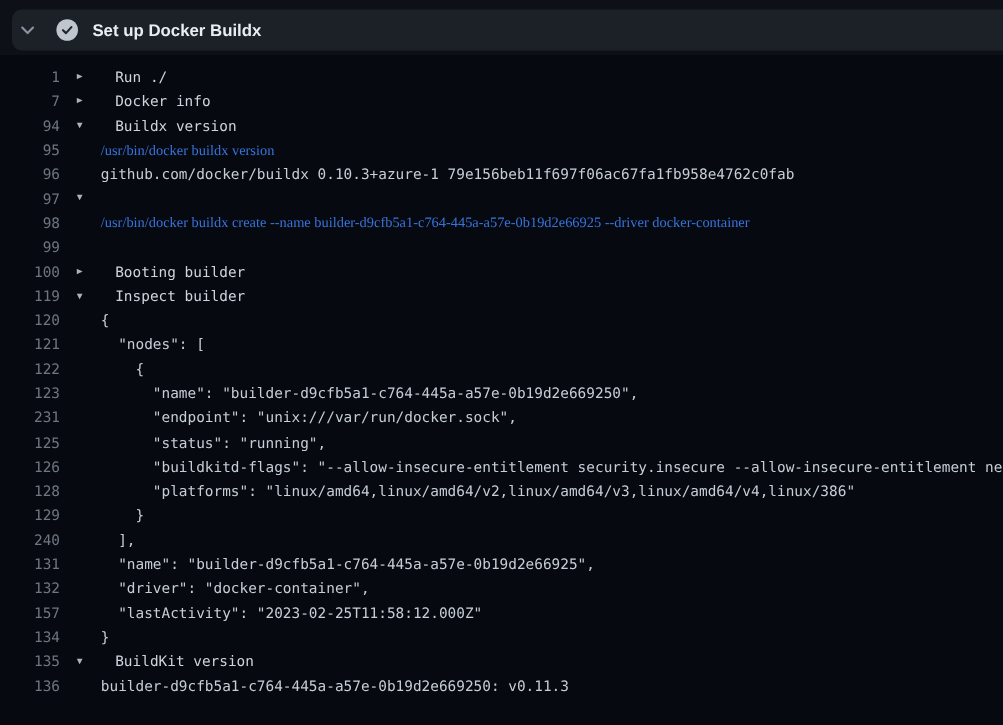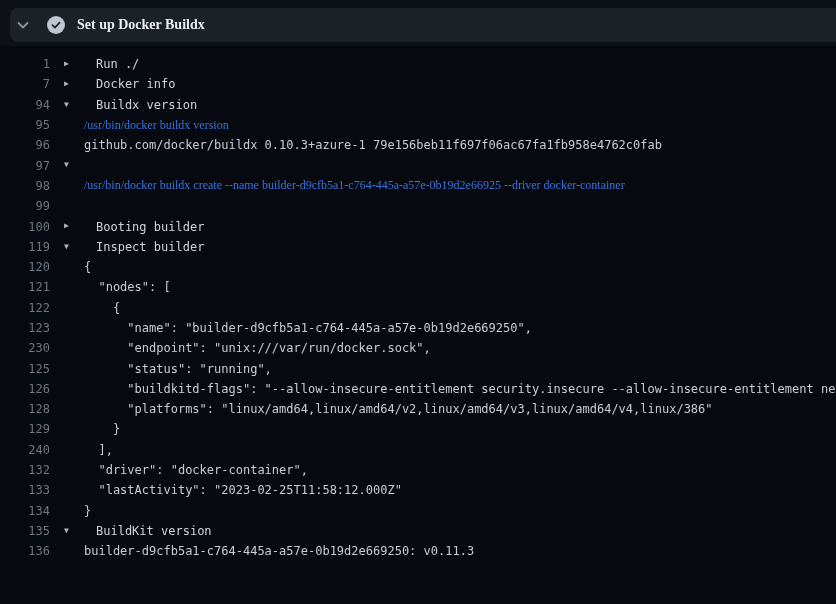--- a/index.html
+++ b/index.html
@@ -23,21 +23,20 @@
   .top-band{
     position:absolute;top:0;left:0;width:836px;height:46px;
     background:var(--band-bg);
   }
   .step-header{
     position:absolute;top:8px;left:10px;width:826px;height:34px;
     background:var(--header-bg);
     border-radius:8px 0 0 8px;
     display:flex;align-items:center;
     cursor:pointer;
-    font-family:Liberation Serif, serif;
   }
   .chevron-wrap{
     width:16px;height:16px;margin-left:5px;
     display:flex;align-items:center;justify-content:center;flex:none;
   }
   .check-wrap{
     width:18px;height:18px;margin-left:16px;flex:none;
     border-radius:50%;
     background:var(--check-circle);
     display:flex;align-items:center;justify-content:center;
@@ -110,24 +109,25 @@
     <div class="log-line output"><span class="line-num">96</span><span class="marker-cell"></span><span class="line-text">github.com/docker/buildx 0.10.3+azure-1 79e156beb11f697f06ac67fa1fb958e4762c0fab</span></div>
     <div class="log-line group"><span class="line-num">97</span><span class="marker-cell">▼</span></div>
     <div class="log-line command"><span class="line-num">98</span><span class="marker-cell"></span><span class="line-text">/usr/bin/docker buildx create --name builder-d9cfb5a1-c764-445a-a57e-0b19d2e66925 --driver docker-container</span></div>
     <div class="log-line output"><span class="line-num">99</span><span class="marker-cell"></span></div>
     <div class="log-line group"><span class="line-num">100</span><span class="marker-cell">▶</span><span class="line-text">Booting builder</span></div>
     <div class="log-line group"><span class="line-num">119</span><span class="marker-cell">▼</span><span class="line-text">Inspect builder</span></div>
     <div class="log-line output"><span class="line-num">120</span><span class="marker-cell"></span><span class="line-text">{</span></div>
     <div class="log-line output"><span class="line-num">121</span><span class="marker-cell"></span><span class="line-text">  "nodes": [</span></div>
     <div class="log-line output"><span class="line-num">122</span><span class="marker-cell"></span><span class="line-text">    {</span></div>
     <div class="log-line output"><span class="line-num">123</span><span class="marker-cell"></span><span class="line-text">      "name": "builder-d9cfb5a1-c764-445a-a57e-0b19d2e669250",</span></div>
-    <div class="log-line output"><span class="line-num">230</span><span class="marker-cell"></span><span class="line-text">      "endpoint": "unix:///var/run/docker.sock",</span></div>
+    <div class="log-line output"><span class="line-num">231</span><span class="marker-cell"></span><span class="line-text">      "endpoint": "unix:///var/run/docker.sock",</span></div>
     <div class="log-line output"><span class="line-num">125</span><span class="marker-cell"></span><span class="line-text">      "status": "running",</span></div>
     <div class="log-line output"><span class="line-num">126</span><span class="marker-cell"></span><span class="line-text">      "buildkitd-flags": "--allow-insecure-entitlement security.insecure --allow-insecure-entitlement network.host",</span></div>
     <div class="log-line output"><span class="line-num">128</span><span class="marker-cell"></span><span class="line-text">      "platforms": "linux/amd64,linux/amd64/v2,linux/amd64/v3,linux/amd64/v4,linux/386"</span></div>
     <div class="log-line output"><span class="line-num">129</span><span class="marker-cell"></span><span class="line-text">    }</span></div>
     <div class="log-line output"><span class="line-num">240</span><span class="marker-cell"></span><span class="line-text">  ],</span></div>
+    <div class="log-line output"><span class="line-num">131</span><span class="marker-cell"></span><span class="line-text">  "name": "builder-d9cfb5a1-c764-445a-a57e-0b19d2e66925",</span></div>
     <div class="log-line output"><span class="line-num">132</span><span class="marker-cell"></span><span class="line-text">  "driver": "docker-container",</span></div>
-    <div class="log-line output"><span class="line-num">133</span><span class="marker-cell"></span><span class="line-text">  "lastActivity": "2023-02-25T11:58:12.000Z"</span></div>
+    <div class="log-line output"><span class="line-num">157</span><span class="marker-cell"></span><span class="line-text">  "lastActivity": "2023-02-25T11:58:12.000Z"</span></div>
     <div class="log-line output"><span class="line-num">134</span><span class="marker-cell"></span><span class="line-text">}</span></div>
     <div class="log-line group"><span class="line-num">135</span><span class="marker-cell">▼</span><span class="line-text">BuildKit version</span></div>
     <div class="log-line output"><span class="line-num">136</span><span class="marker-cell"></span><span class="line-text">builder-d9cfb5a1-c764-445a-a57e-0b19d2e669250: v0.11.3</span></div>
   </div>
 
 </body></html>

